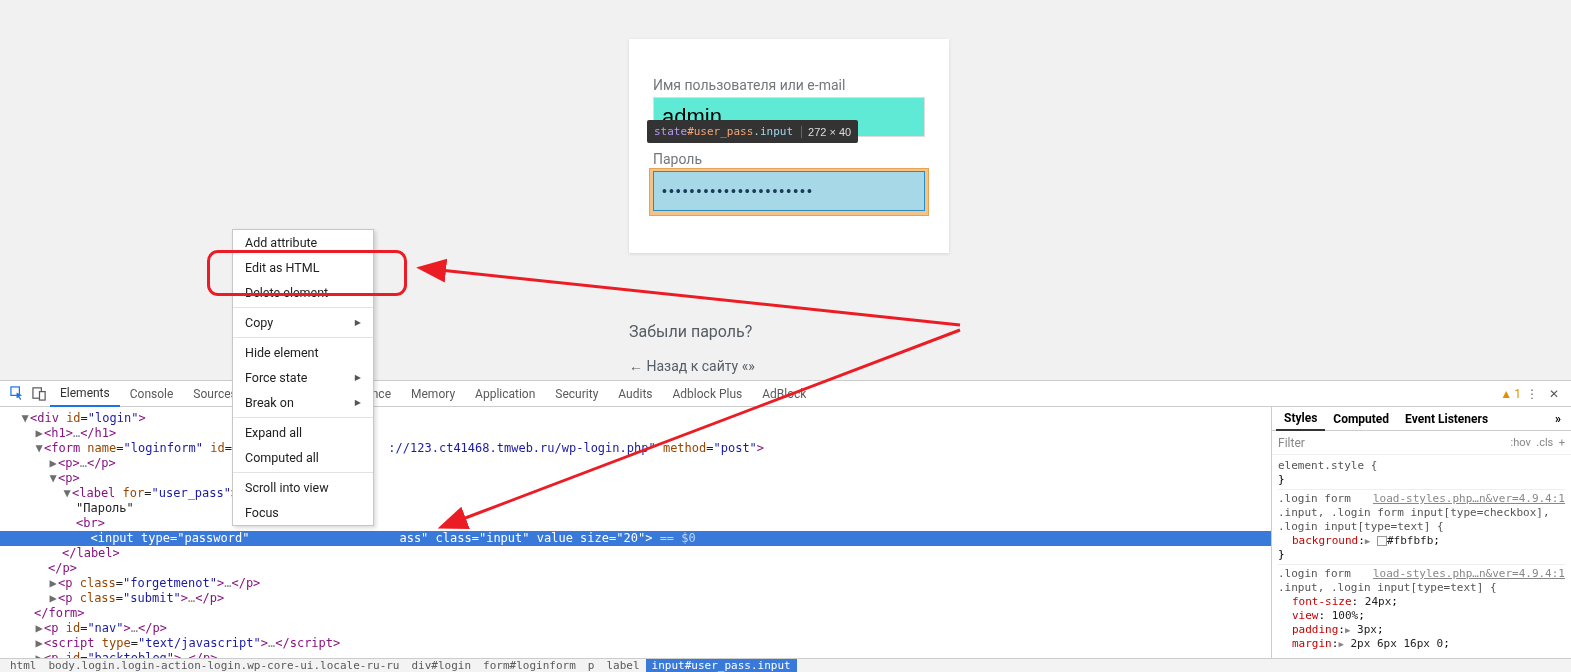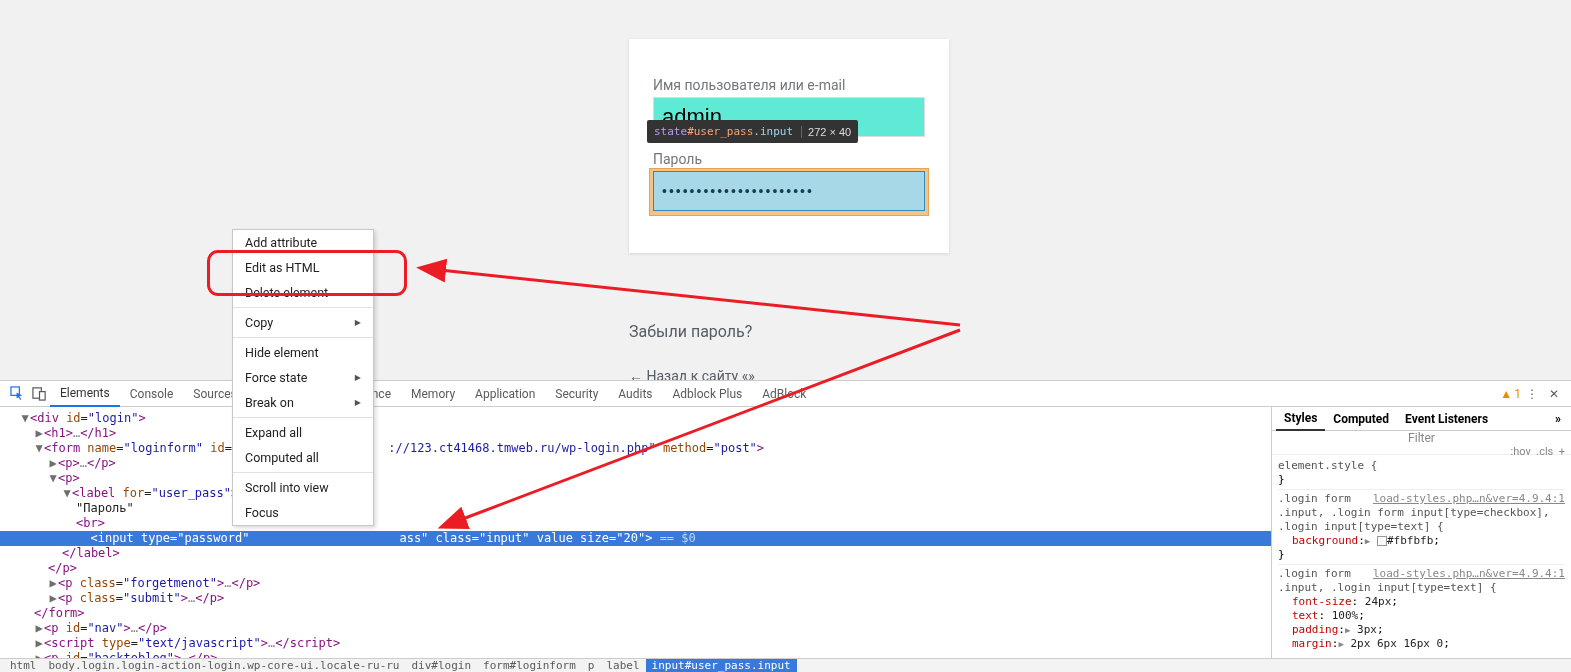--- a/index.html
+++ b/index.html
@@ -21,21 +21,21 @@
 .tooltip .sel { color: #b89cf0; }
 .tooltip .id { color: #f5a776; }
 .tooltip .cls { color: #9fd7ef; }
 .tooltip .dim { color: #ddd; border-left: 1px solid #666; padding-left: 6px; margin-left: 2px; font-family: -apple-system, sans-serif; }
 .login-footer { display: flex; align-items: center; justify-content: space-between; margin-top: 10px; }
 .remember { display: flex; align-items: center; gap: 6px; color: #72777c; font-size: 13px; }
 .remember input { width: 16px; height: 16px; }
 .login-btn { background: #0085ba; color: #fff; border: 1px solid #006799; padding: 6px 14px; font-size: 13px; border-radius: 3px; cursor: pointer; }
 
 .forgot { position: absolute; left: 629px; top: 322px; color: #555d66; font-size: 16px; }
-.backlink { position: absolute; left: 629px; top: 368px; color: #555d66; font-size: 14px; }
+.backlink { position: absolute; left: 629px; top: 358px; color: #555d66; font-size: 14px; }
 
 
 .ctx-menu { position: absolute; left: 232px; top: 229px; width: 142px; background: #fff; border: 1px solid #c7c7c7; box-shadow: 2px 2px 4px rgba(0,0,0,0.15); z-index: 20; font-size: 12.5px; color: #222; }
 .ctx-item { padding: 5px 12px; cursor: default; display: flex; justify-content: space-between; align-items: center; }
 .ctx-sep { border-top: 1px solid #e2e2e2; margin: 2px 0; }
 .ctx-sub::after { content: "▶"; font-size: 8px; color: #555; }
 
 
 .anno-box { position: absolute; left: 207px; top: 250px; width: 200px; height: 46px; border: 3px solid #EB1C24; border-radius: 11px; z-index: 25; pointer-events: none; }
 .anno-svg { position: absolute; top: 0; left: 0; pointer-events: none; z-index: 24; }
@@ -68,21 +68,21 @@
 .pad-3 { padding-left: 48px; }
 .pad-4 { padding-left: 62px; }
 .pad-5 { padding-left: 76px; }
 
 
 .styles-pane { width: 300px; border-left: 1px solid #ccc; display: flex; flex-direction: column; font-size: 12px; }
 .sp-tabs { height: 24px; border-bottom: 1px solid #ccc; display: flex; align-items: center; padding: 0 4px; font-weight: bold; }
 .sp-tab { padding: 0 8px; height: 24px; display: flex; align-items: center; cursor: pointer; }
 .sp-tab.active { border-bottom: 2px solid #333; }
 .sp-tabs .more { margin-left: auto; padding: 0 6px; }
-.sp-filter-row { height: 24px; border-bottom: 1px solid #eee; display: flex; align-items: center; padding: 0 6px; color: #888; flex-direction: column; }
+.sp-filter-row { height: 24px; border-bottom: 1px solid #eee; display: flex; align-items: center; padding: 0 6px; color: #888; }
 .sp-filter-row .r { margin-left: auto; font-size: 11px; }
 .sp-content { flex: 1; padding: 4px 6px; font-family: Consolas, Menlo, monospace; font-size: 11px; line-height: 14px; overflow: hidden; }
 .rule-sel { color: #555; }
 .rule-link { color: #888; text-decoration: underline; float: right; }
 .prop { padding-left: 14px; }
 .prop-n { color: #c80000; }
 .prop-v { color: #222; }
 .swatch { display: inline-block; width: 10px; height: 10px; border: 1px solid #999; vertical-align: middle; background: #fbfbfb; }
 .tri { color: #888; font-size: 9px; }
 
@@ -221,21 +221,21 @@
           <div>}</div>
           <div style="border-top:1px solid #eee;margin:2px 0;"></div>
           <div><span class="rule-sel">.login form</span><span class="rule-link">load-styles.php…n&amp;ver=4.9.4:1</span></div>
           <div><span class="rule-sel">.input, .login form input[type=checkbox], .login input[type=text] {</span></div>
           <div class="prop"><span class="prop-n">background</span>:<span class="tri">▶</span> <span class="swatch"></span><span class="prop-v">#fbfbfb</span>;</div>
           <div>}</div>
           <div style="border-top:1px solid #eee;margin:2px 0;"></div>
           <div><span class="rule-sel">.login form</span><span class="rule-link">load-styles.php…n&amp;ver=4.9.4:1</span></div>
           <div><span class="rule-sel">.input, .login input[type=text] {</span></div>
           <div class="prop"><span class="prop-n">font-size</span>: <span class="prop-v">24px</span>;</div>
-          <div class="prop"><span class="prop-n">text</span>: <span class="prop-v">100%</span>;</div>
+          <div class="prop"><span class="prop-n">view</span>: <span class="prop-v">100%</span>;</div>
           <div class="prop"><span class="prop-n">padding</span>:<span class="tri">▶</span> <span class="prop-v">3px</span>;</div>
           <div class="prop"><span class="prop-n">margin</span>:<span class="tri">▶</span> <span class="prop-v">2px 6px 16px 0</span>;</div>
         </div>
       </div>
     </div>
   </div>
 
   <div class="crumb-bar" id="crumbs">
       <div class="crumb">html</div>
       <div class="crumb">body.login.login-action-login.wp-core-ui.locale-ru-ru</div>

